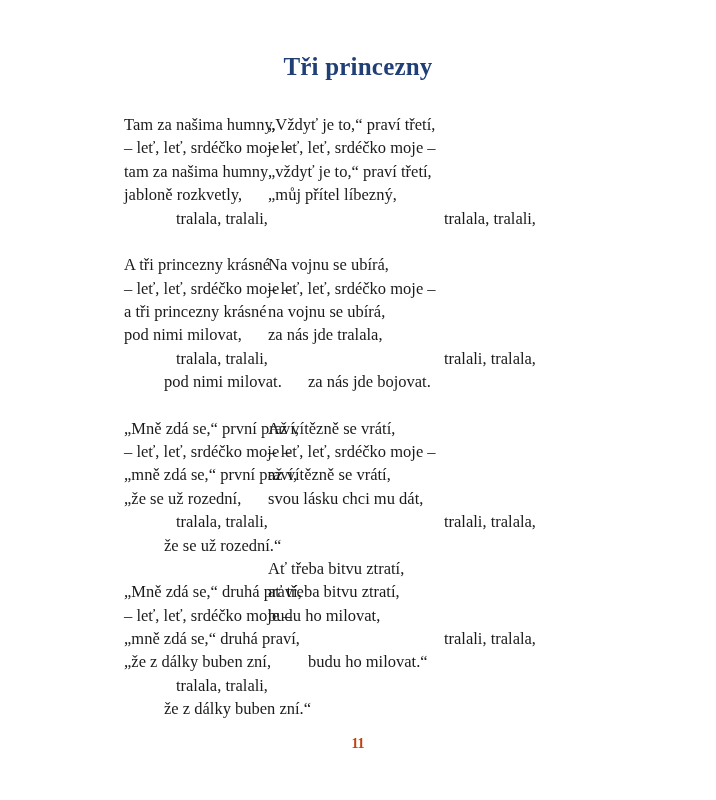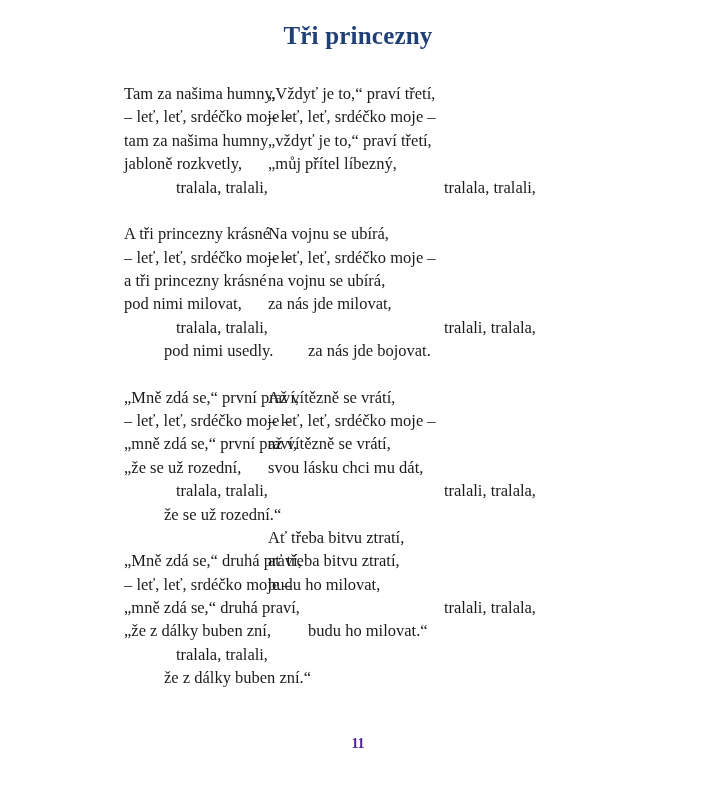--- a/index.html
+++ b/index.html
@@ -19,21 +19,21 @@
     width: 716px;
     height: 800px;
     box-sizing: border-box;
   }
   .page-title {
     text-align: center;
     color: #1f3f76;
     font-size: 25px;
     font-weight: bold;
     margin: 0;
-    padding-top: 22px;
+    padding-top: 53px;
     letter-spacing: 0.2px;
   }
   .columns {
     display: flex;
     justify-content: flex-start;
     padding-top: 32px;
   }
   .column {
     width: 268px;
     box-sizing: border-box;
@@ -58,21 +58,21 @@
   }
   .indent2 {
     padding-left: 40px;
   }
   .page-number {
     position: absolute;
     left: 0;
     right: 0;
     bottom: 48px;
     text-align: center;
-    color: #4c1d95;
+    color: #c2410c;
     font-size: 14px;
     font-weight: bold;
     margin-top: 26px;
   }
 </style>
 </head>
 <body>
 
 <div class="page">
   <h1 class="page-title">Tři princezny</h1>
@@ -85,21 +85,21 @@
           <div class="line">tam za našima humny</div>
           <div class="line">jabloně rozkvetly,</div>
           <div class="line indent1">tralala, tralali,</div>
         </div>
         <div class="stanza">
           <div class="line">A tři princezny krásné</div>
           <div class="line">– leť, leť, srdéčko moje –</div>
           <div class="line">a tři princezny krásné</div>
           <div class="line">pod nimi milovat,</div>
           <div class="line indent1">tralala, tralali,</div>
-          <div class="line indent2">pod nimi usedly.</div>
+          <div class="line indent2">pod nimi milovat.</div>
         </div>
         <div class="stanza">
           <div class="line">„Mně zdá se,“ první praví,</div>
           <div class="line">– leť, leť, srdéčko moje –</div>
           <div class="line">„mně zdá se,“ první praví,</div>
           <div class="line">„že se už rozední,</div>
           <div class="line indent1">tralala, tralali,</div>
           <div class="line indent2">že se už rozední.“</div>
         </div>
         <div class="stanza">
@@ -116,21 +116,21 @@
           <div class="line">„Vždyť je to,“ praví třetí,</div>
           <div class="line">– leť, leť, srdéčko moje –</div>
           <div class="line">„vždyť je to,“ praví třetí,</div>
           <div class="line">„můj přítel líbezný,</div>
           <div class="line indent1">tralala, tralali,</div>
         </div>
         <div class="stanza">
           <div class="line">Na vojnu se ubírá,</div>
           <div class="line">– leť, leť, srdéčko moje –</div>
           <div class="line">na vojnu se ubírá,</div>
-          <div class="line">za nás jde milovat,</div>
+          <div class="line">za nás jde tralala,</div>
           <div class="line indent1">tralali, tralala,</div>
           <div class="line indent2">za nás jde bojovat.</div>
         </div>
         <div class="stanza">
           <div class="line">Až vítězně se vrátí,</div>
           <div class="line">– leť, leť, srdéčko moje –</div>
           <div class="line">až vítězně se vrátí,</div>
           <div class="line">svou lásku chci mu dát,</div>
           <div class="line indent1">tralali, tralala,</div>
         </div>

